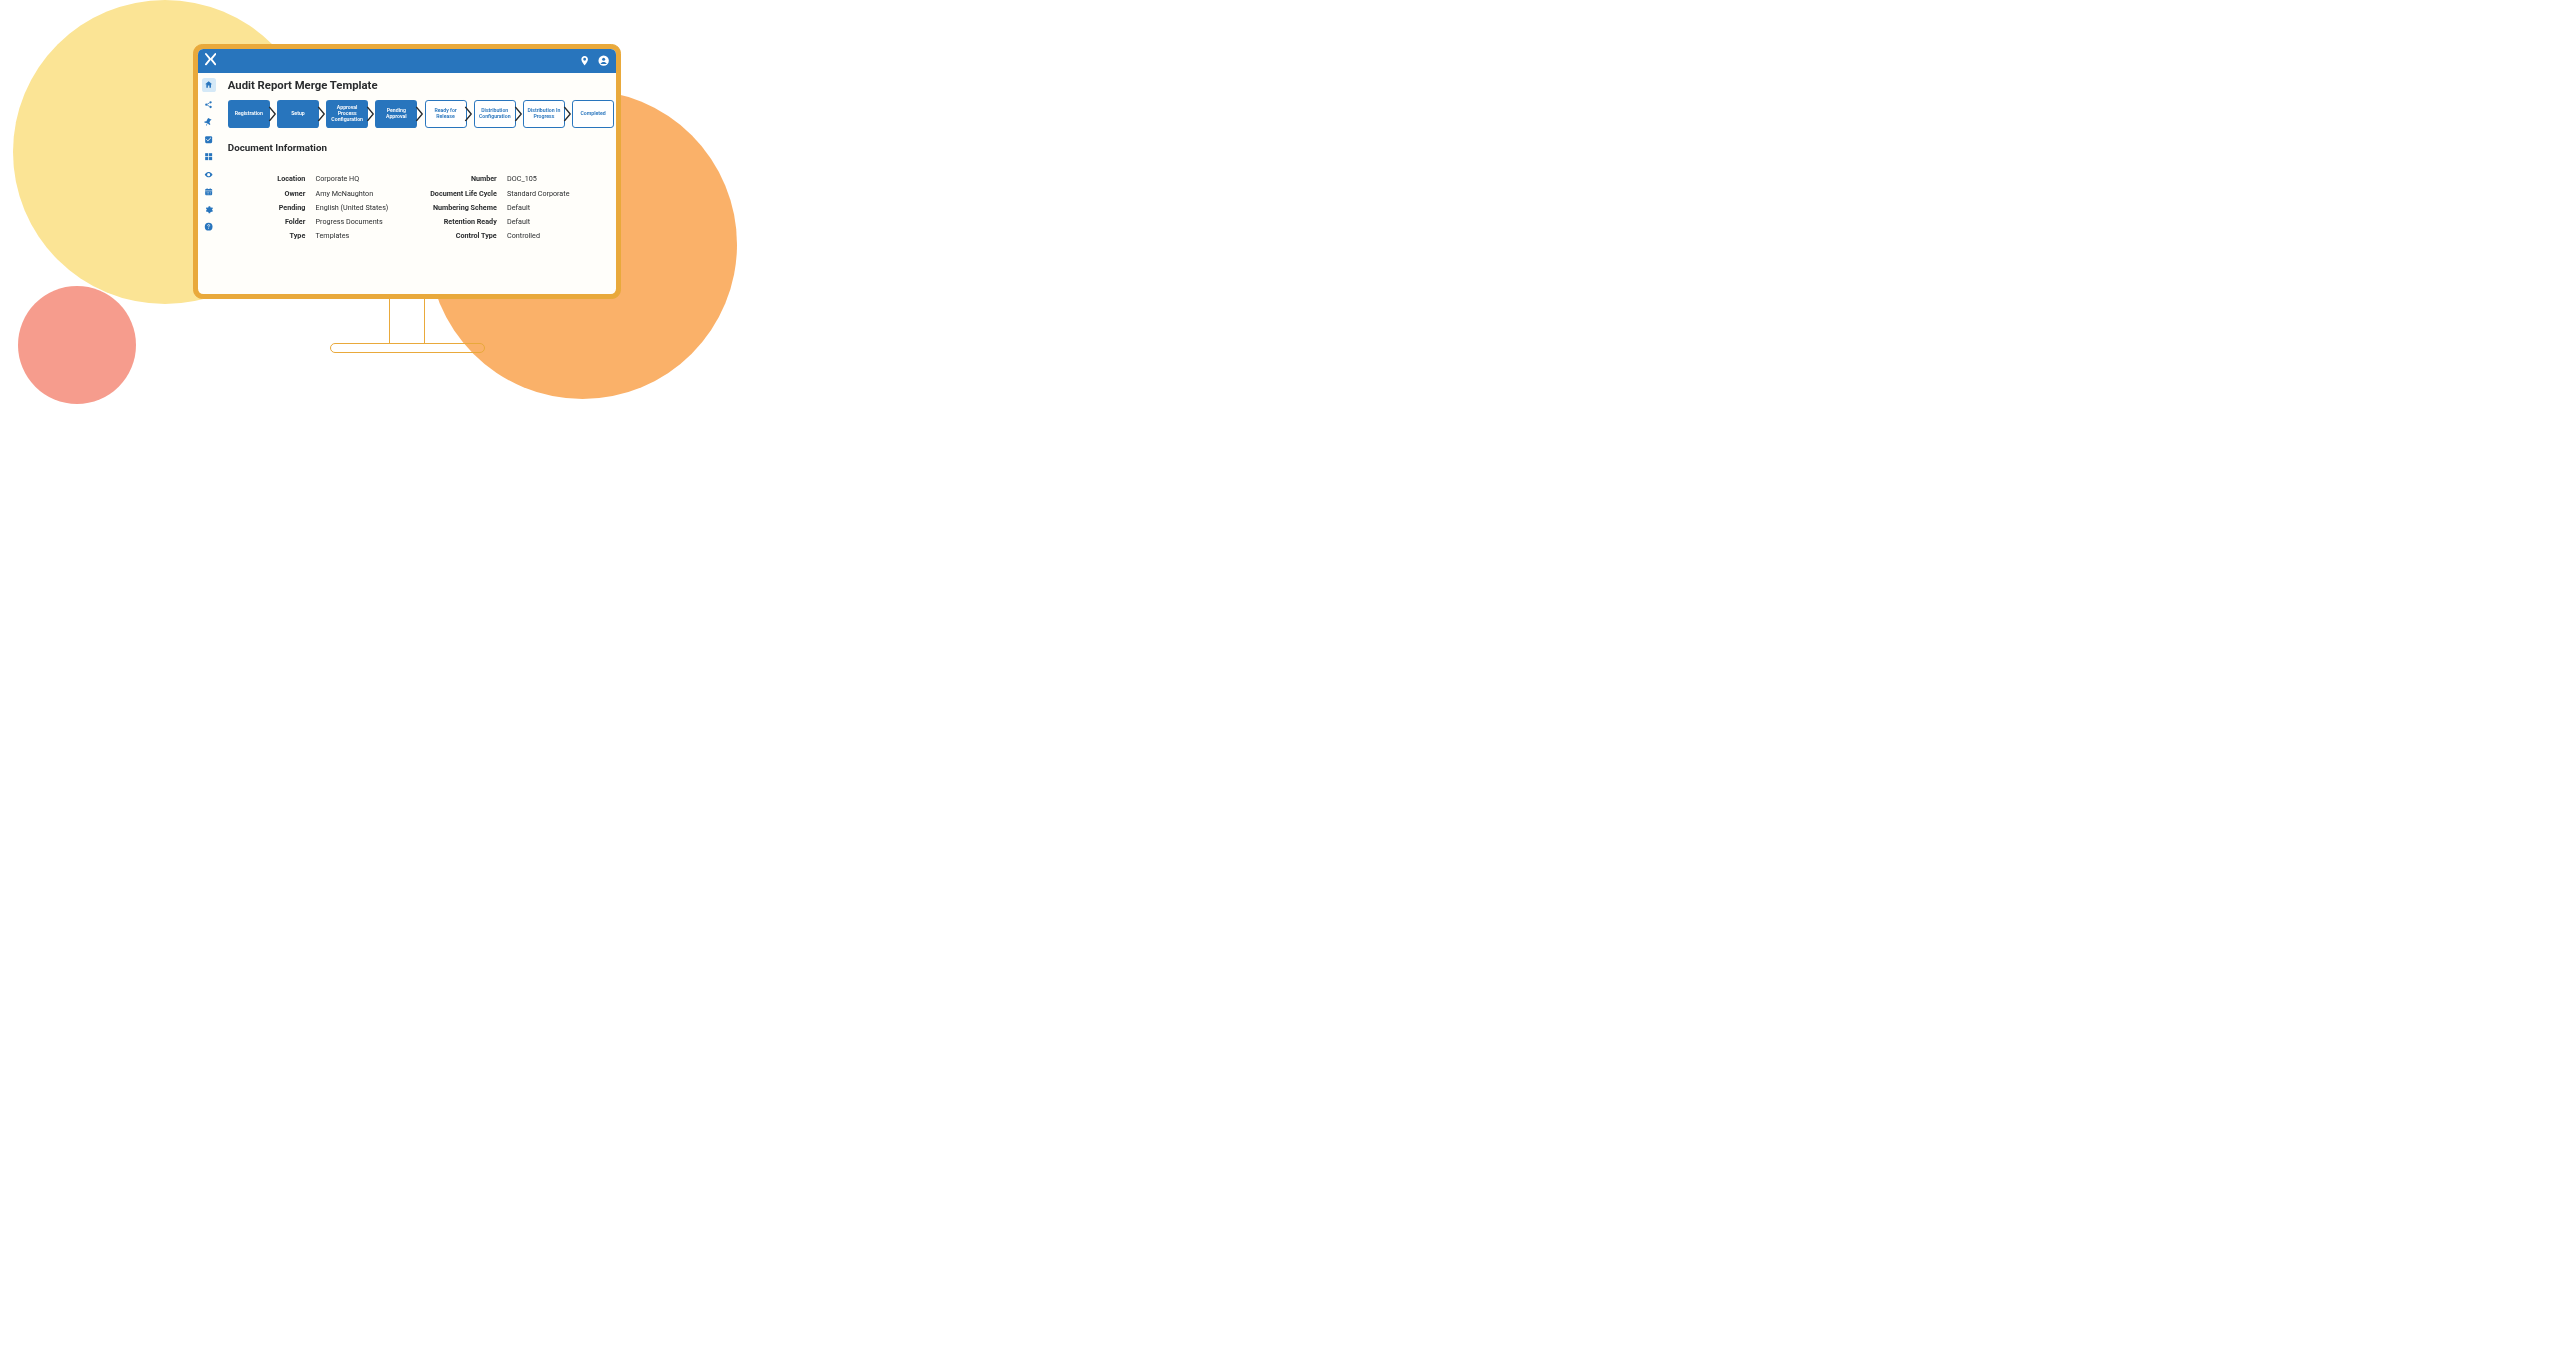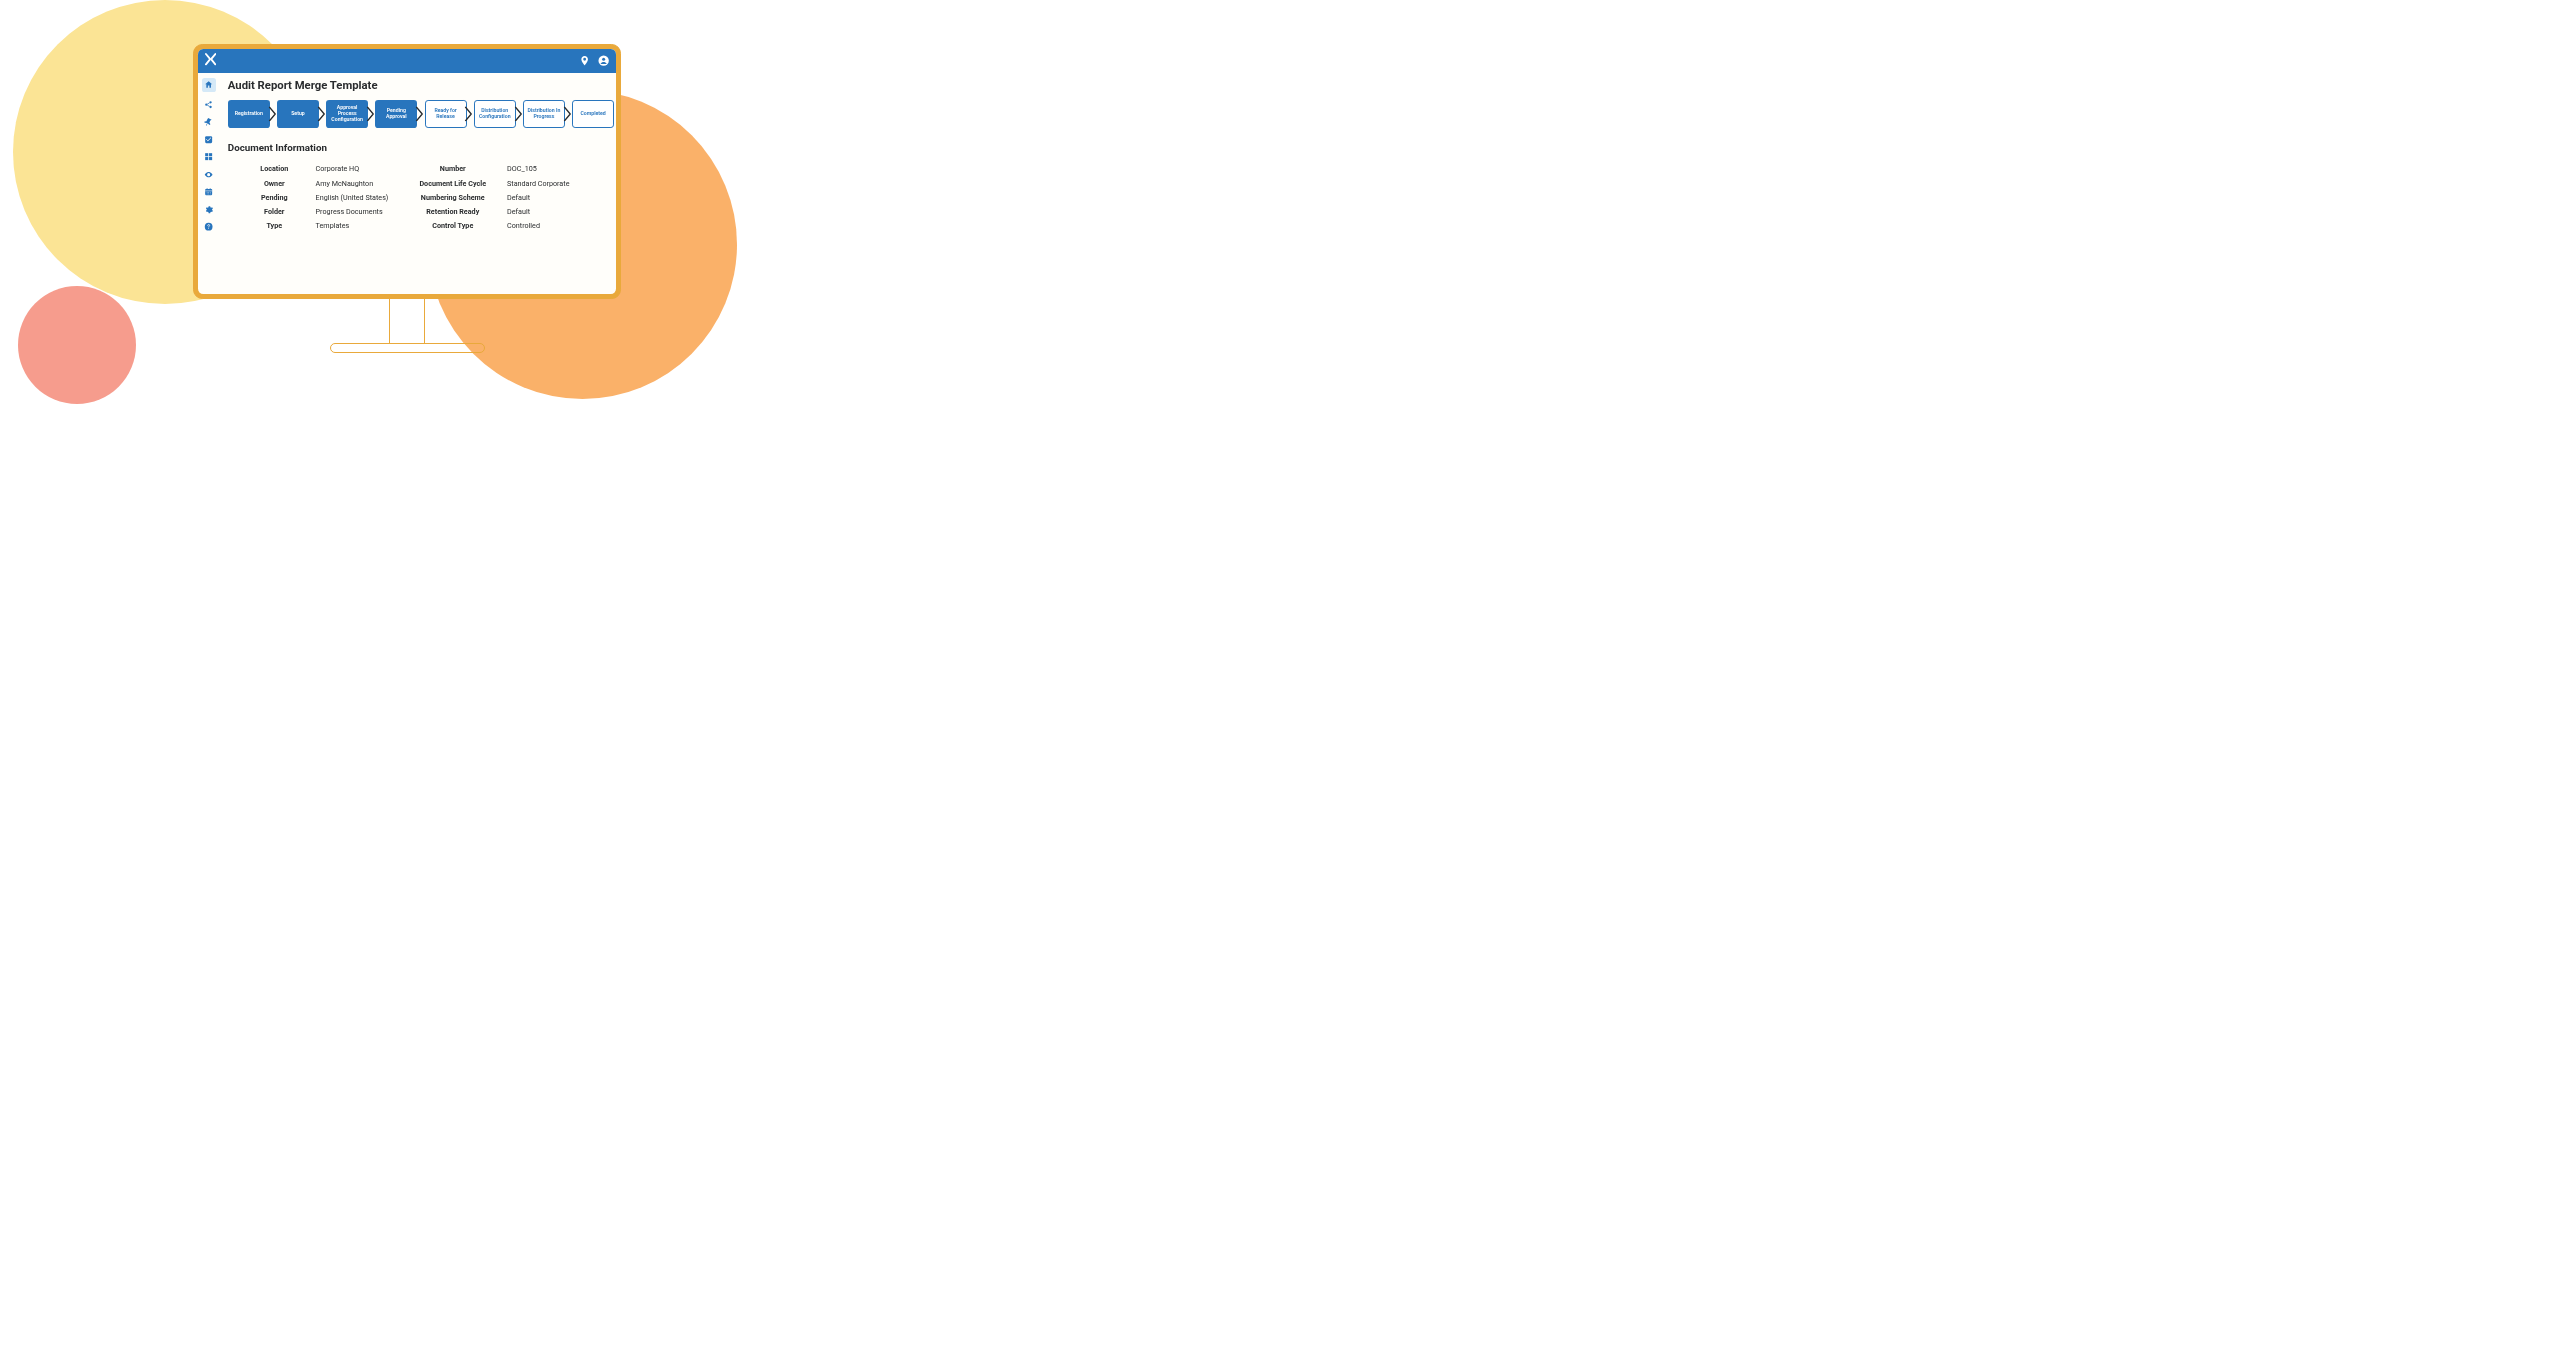--- a/index.html
+++ b/index.html
@@ -190,40 +190,40 @@
     top: 50%;
     transform: translateY(-50%);
     width: 9.3px;
     height: 15.5px;
   }
 
   .section-title {
     font-size: 9.8px;
     font-weight: 700;
     color: #2a2c2e;
-    margin-bottom: 11px;
+    margin-bottom: 21px;
   }
 
   .info-grid {
     display: flex;
     gap: 5.2px;
     padding-left: 15.5px;
   }
   .info-col {
     display: grid;
     grid-template-columns: auto auto;
     column-gap: 10.3px;
     row-gap: 5.2px;
     align-content: start;
   }
   .info-label {
     font-size: 7.2px;
     font-weight: 700;
     color: #2a2c2e;
-    text-align: center;
+    text-align: right;
   }
   .info-value {
     font-size: 7.2px;
     color: #2a2c2e;
     text-align: left;
   }
   .col1-label { width: 62px; }
   .col1-value { width: 88px; }
   .col2-label { width: 88px; }
   .col2-value { width: 82px; }

